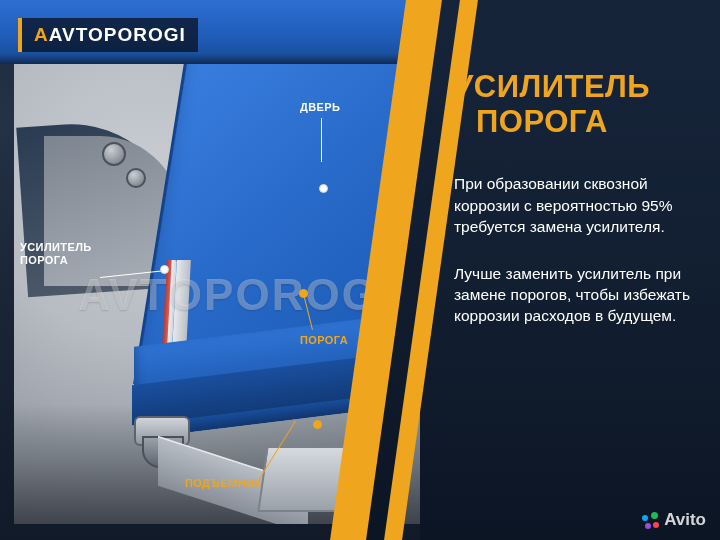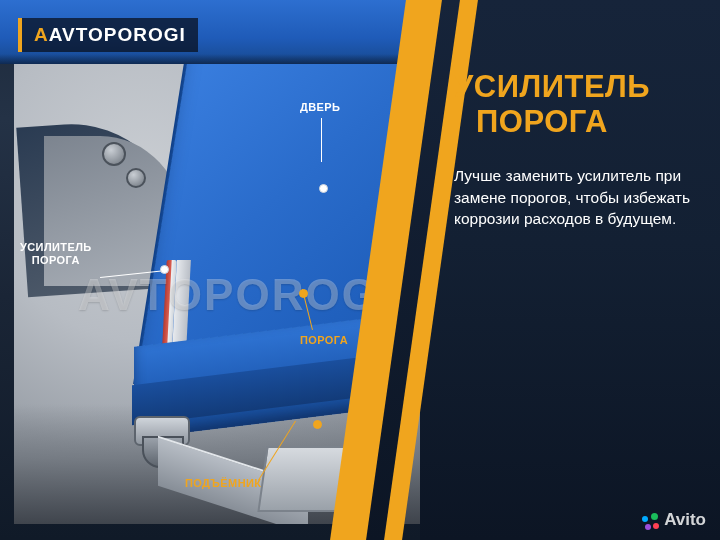--- a/index.html
+++ b/index.html
@@ -121,21 +121,21 @@
     color:rgba(255,255,255,.30);
     text-shadow:0 1px 2px rgba(0,0,0,.15);
     pointer-events:none;white-space:nowrap;
   }
 
   
   .lbl{
     position:absolute;color:#f0a51e;font-weight:700;font-size:11px;
     letter-spacing:.4px;line-height:1.2;white-space:pre-line;
   }
-  .lbl.white{color:#ffffff;text-align:center;}
+  .lbl.white{color:#ffffff;}
   .leader{position:absolute;background:#ffffff;height:1px;transform-origin:0 0;}
   .leader.gold{background:#f0a51e;}
   .dot{position:absolute;width:7px;height:7px;border-radius:50%;background:#fff;border:1px solid #cfd6de;}
   .dot.gold{background:#f0a51e;border-color:#f0a51e;}
 
   
   .logo-box{
     position:absolute;left:18px;top:18px;padding:6px 12px;
     background:rgba(8,14,26,.72);
     border-left:4px solid #f0a51e;
@@ -164,21 +164,21 @@
     letter-spacing:.5px;
   }
   .r-title .l2{display:block;margin-left:22px;}
   .r-p{
     color:#fff;font-size:15.5px;line-height:1.36;margin-top:26px;
   }
   .r-p.p1{margin-top:34px;}
 
   
   .avito{
-    position:absolute;right:14px;bottom:10px;display:flex;align-items:flex-end;gap:5px;
+    position:absolute;right:14px;bottom:10px;display:flex;align-items:center;gap:5px;
     color:rgba(255,255,255,.82);font-size:17px;font-weight:700;
   }
   .avito .dots{position:relative;width:17px;height:17px;}
   .avito .dots i{position:absolute;display:block;border-radius:50%;}
   .avito .d1{width:7px;height:7px;background:#1abc5b;left:9px;top:0;}
   .avito .d2{width:6px;height:6px;background:#00aaff;left:0;top:3px;}
   .avito .d3{width:6px;height:6px;background:#9b4ddb;left:3px;top:11px;}
   .avito .d4{width:6px;height:6px;background:#ff4053;left:11px;top:10px;}
 </style>
 </head>
@@ -238,20 +238,21 @@
 
   <div class="right">
     <div class="diag"></div>
     <div class="diag2"></div>
 
     <div class="r-content">
       <div class="r-title">
         <span>УСИЛИТЕЛЬ</span>
         <span class="l2">ПОРОГА</span>
       </div>
+      <div class="r-p p1">При образовании сквозной коррозии с вероятностью 95% требуется замена усилителя.</div>
       <div class="r-p p3">Лучше заменить усилитель при замене порогов, чтобы избежать коррозии расходов в будущем.</div>
     </div>
 
     <div class="avito">
       <span class="dots">
         <i class="d1"></i>
           <i class="d2"></i>
           <i class="d3"></i>
           <i class="d4"></i>
       </span>

